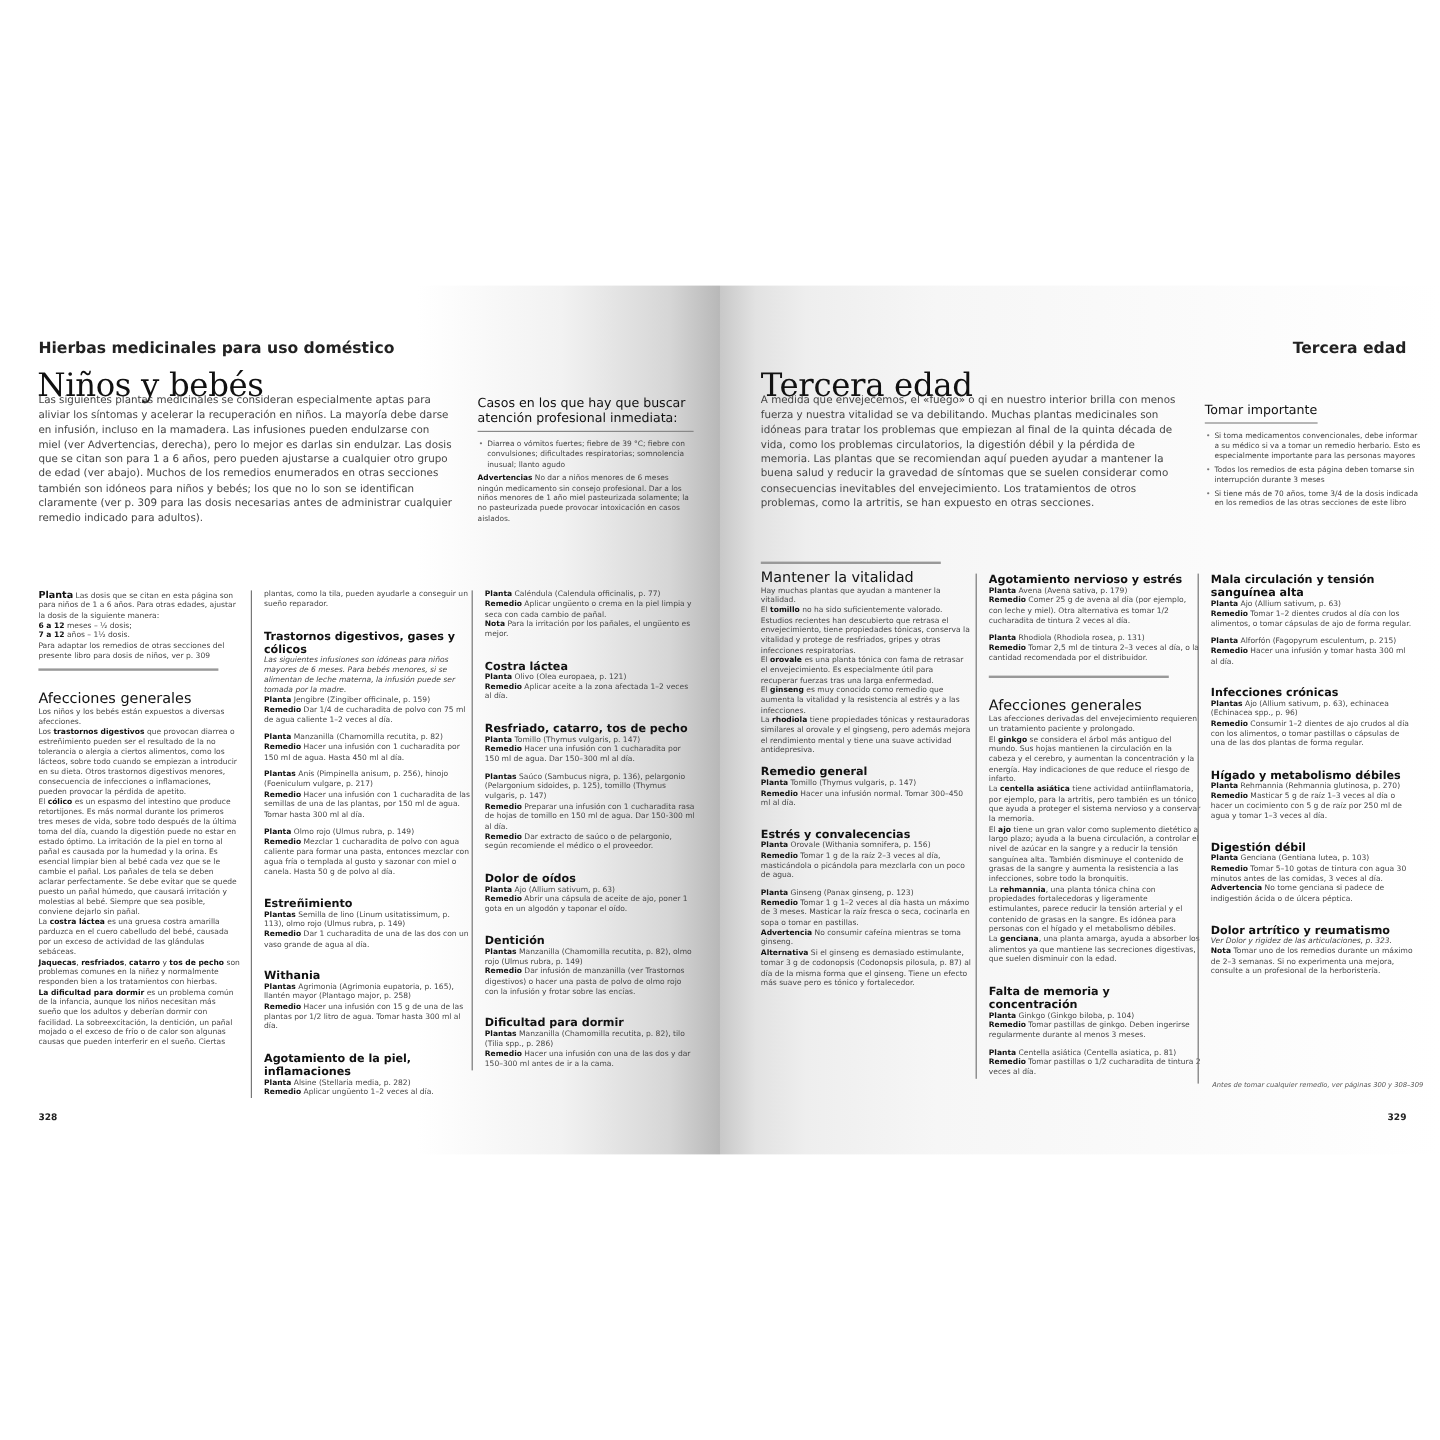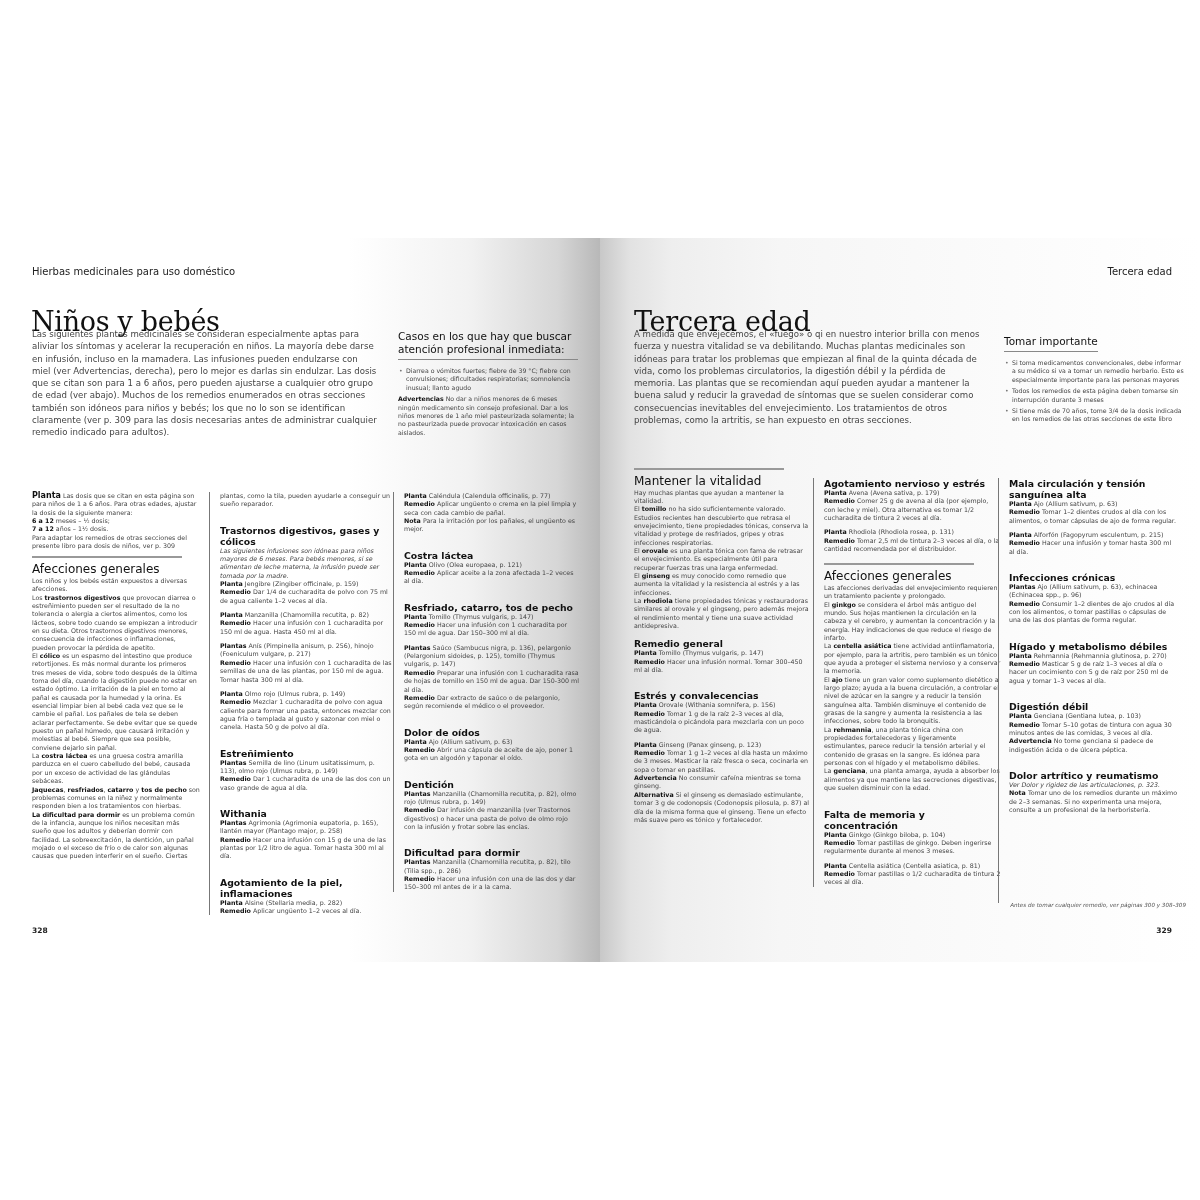--- a/index.html
+++ b/index.html
@@ -2,21 +2,21 @@
 <html><head>
 <meta charset="utf-8">
 <style>
 *{box-sizing:border-box;margin:0;padding:0}
 html,body{width:1200px;height:1200px;background:#fff;overflow:hidden}
 body{position:relative;font-family:"DejaVu Sans","Liberation Sans",sans-serif;color:#333}
 .spread{position:absolute;left:0;top:238px;width:1200px;height:724px;display:flex}
 .page{position:relative;width:600px;height:724px}
 .page.left{background:linear-gradient(to right,#fff 0%,#fff 58%,#f2f2f2 78%,#d6d6d6 93%,#b8b8b8 100%)}
 .page.right{background:linear-gradient(to right,#c8c8c8 0%,#e2e2e2 5%,#eeeeee 12%,#f6f6f6 30%,#fafafa 60%,#ffffff 100%)}
-.running{position:absolute;top:28px;font-size:10px;font-weight:normal;color:#222}
+.running{position:absolute;top:45px;font-size:13px;font-weight:bold;color:#222}
 .left .running{left:32px}
 .right .running{right:28px}
 .pnum{position:absolute;top:688px;font-size:7.5px;font-weight:bold;color:#222}
 .left .pnum{left:32px}
 .right .pnum{right:28px}
 h1.title{position:absolute;top:68px;font-family:"DejaVu Serif","Liberation Serif",serif;font-weight:normal;font-size:27px;color:#111;letter-spacing:-0.3px}
 .left h1.title{left:31px}
 .right h1.title{left:34px}
 .intro{position:absolute;top:90px;font-size:8.6px;line-height:12.3px;color:#444}
 .left .intro{left:32px;width:345px}
@@ -30,21 +30,21 @@
 .box li::before{content:"•";position:absolute;left:1px;color:#777}
 .box p{font-size:6.2px;line-height:8.4px;color:#444;margin-top:3px}
 .col{position:absolute;top:254px;width:178px;font-size:6.3px;line-height:8.35px;color:#444}
 .col.ruled{border-left:1px solid #777;padding-left:10px}
 .col p{margin-bottom:0}
 .col .gap{height:6px}
 b{color:#111;font-weight:bold}
 i{font-style:italic}
 .sec{font-size:9.3px;font-weight:bold;color:#111;line-height:11px;margin-top:16px}
 .sec.first{margin-top:0}
-.sec-big{font-size:12px;font-weight:normal;color:#111;line-height:15px;margin-top:4px}
+.sec-big{font-size:12px;font-weight:normal;color:#111;line-height:15px;margin-top:16px}
 .rule{width:150px;height:1.5px;background:#999;margin:6px 0 4px}
 .footnote{position:absolute;top:664px;right:14px;font-size:5.6px;font-style:italic;color:#555}
 </style>
 </head>
 <body>
 
 <div class="spread">
 
   <div class="page left">
     <div class="running">Hierbas medicinales para uso doméstico</div>

